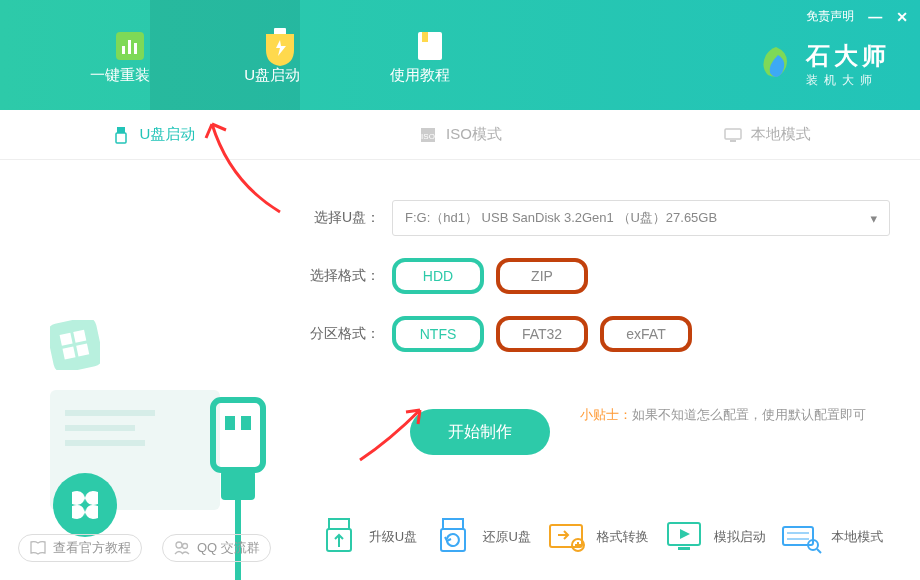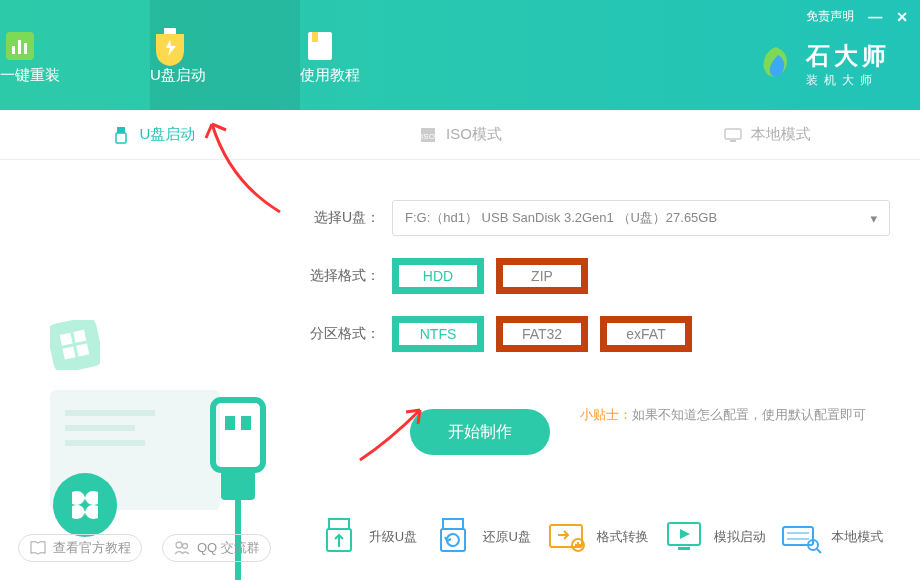--- a/index.html
+++ b/index.html
@@ -1,19 +1,19 @@
 <!DOCTYPE html>
 <html><head>
 <meta charset="utf-8">
 <style>
 * { margin: 0; padding: 0; box-sizing: border-box; font-family: "Microsoft YaHei", sans-serif; }
 body { width: 920px; height: 580px; overflow: hidden; background: #fff; }
 
 .header { height: 110px; background: linear-gradient(to right, #2dcaa9, #22c4b8); display: flex; align-items: center; position: relative; }
-.nav-item { width: 150px; height: 110px; display: flex; flex-direction: column; align-items: flex-start; justify-content: center; color: #fff; cursor: pointer; }
+.nav-item { width: 150px; height: 110px; display: flex; flex-direction: column; align-items: flex-end; justify-content: center; color: #fff; cursor: pointer; }
 .nav-item.active { background: rgba(0,0,0,0.08); }
 .nav-icon { width: 40px; height: 40px; display: flex; align-items: center; justify-content: center; }
 .nav-label { font-size: 15px; }
 
 .win-controls { position: absolute; top: 8px; right: 12px; display: flex; align-items: center; gap: 14px; color: #fff; font-size: 12px; }
 .win-btn { cursor: pointer; font-weight: bold; font-size: 14px; }
 
 .brand { position: absolute; right: 30px; top: 40px; display: flex; align-items: center; gap: 10px; }
 .brand-text { display: flex; flex-direction: column; color: #fff; }
 .brand-title { font-size: 24px; font-weight: bold; letter-spacing: 4px; }
@@ -24,21 +24,21 @@
 .tab.active { color: #22c4b8; }
 .tab-icon { width: 20px; height: 20px; }
 
 .main { display: flex; height: 420px; }
 .left { width: 290px; position: relative; }
 .right { flex: 1; padding: 40px 30px 0 20px; }
 
 .form-row { display: flex; align-items: center; margin-bottom: 22px; gap: 12px; }
 .form-label { width: 70px; text-align: right; color: #666; font-size: 14px; }
 .select-box { flex: 1; height: 36px; border: 1px solid #ddd; border-radius: 3px; display: flex; align-items: center; padding: 0 12px; color: #888; font-size: 13px; justify-content: space-between; cursor: pointer; }
-.opt-btn { width: 92px; height: 36px; border: 7px solid #c2410c; border-radius: 0; display: flex; align-items: center; justify-content: center; color: #888; font-size: 14px; cursor: pointer; }
+.opt-btn { width: 92px; height: 36px; border: 4px solid #c2410c; border-radius: 13px; display: flex; align-items: center; justify-content: center; color: #888; font-size: 14px; cursor: pointer; }
 .opt-btn.selected { border-color: #2dcaa9; color: #2dcaa9; }
 
 .start-row { display: flex; align-items: center; gap: 30px; margin-top: 10px; }
 .start-btn { width: 140px; height: 46px; background: #2dcaa9; border-radius: 23px; color: #fff; display: flex; align-items: center; justify-content: center; font-size: 16px; cursor: pointer; margin-top: 35px; }
 .tip { font-size: 13px; color: #999; }
 .tip-label { color: #ff9933; }
 
 .actions { display: flex; justify-content: space-around; margin-top: 60px; }
 .action { display: flex; flex-direction: row; align-items: center; gap: 8px; cursor: pointer; }
 .action-label { font-size: 13px; color: #666; }

